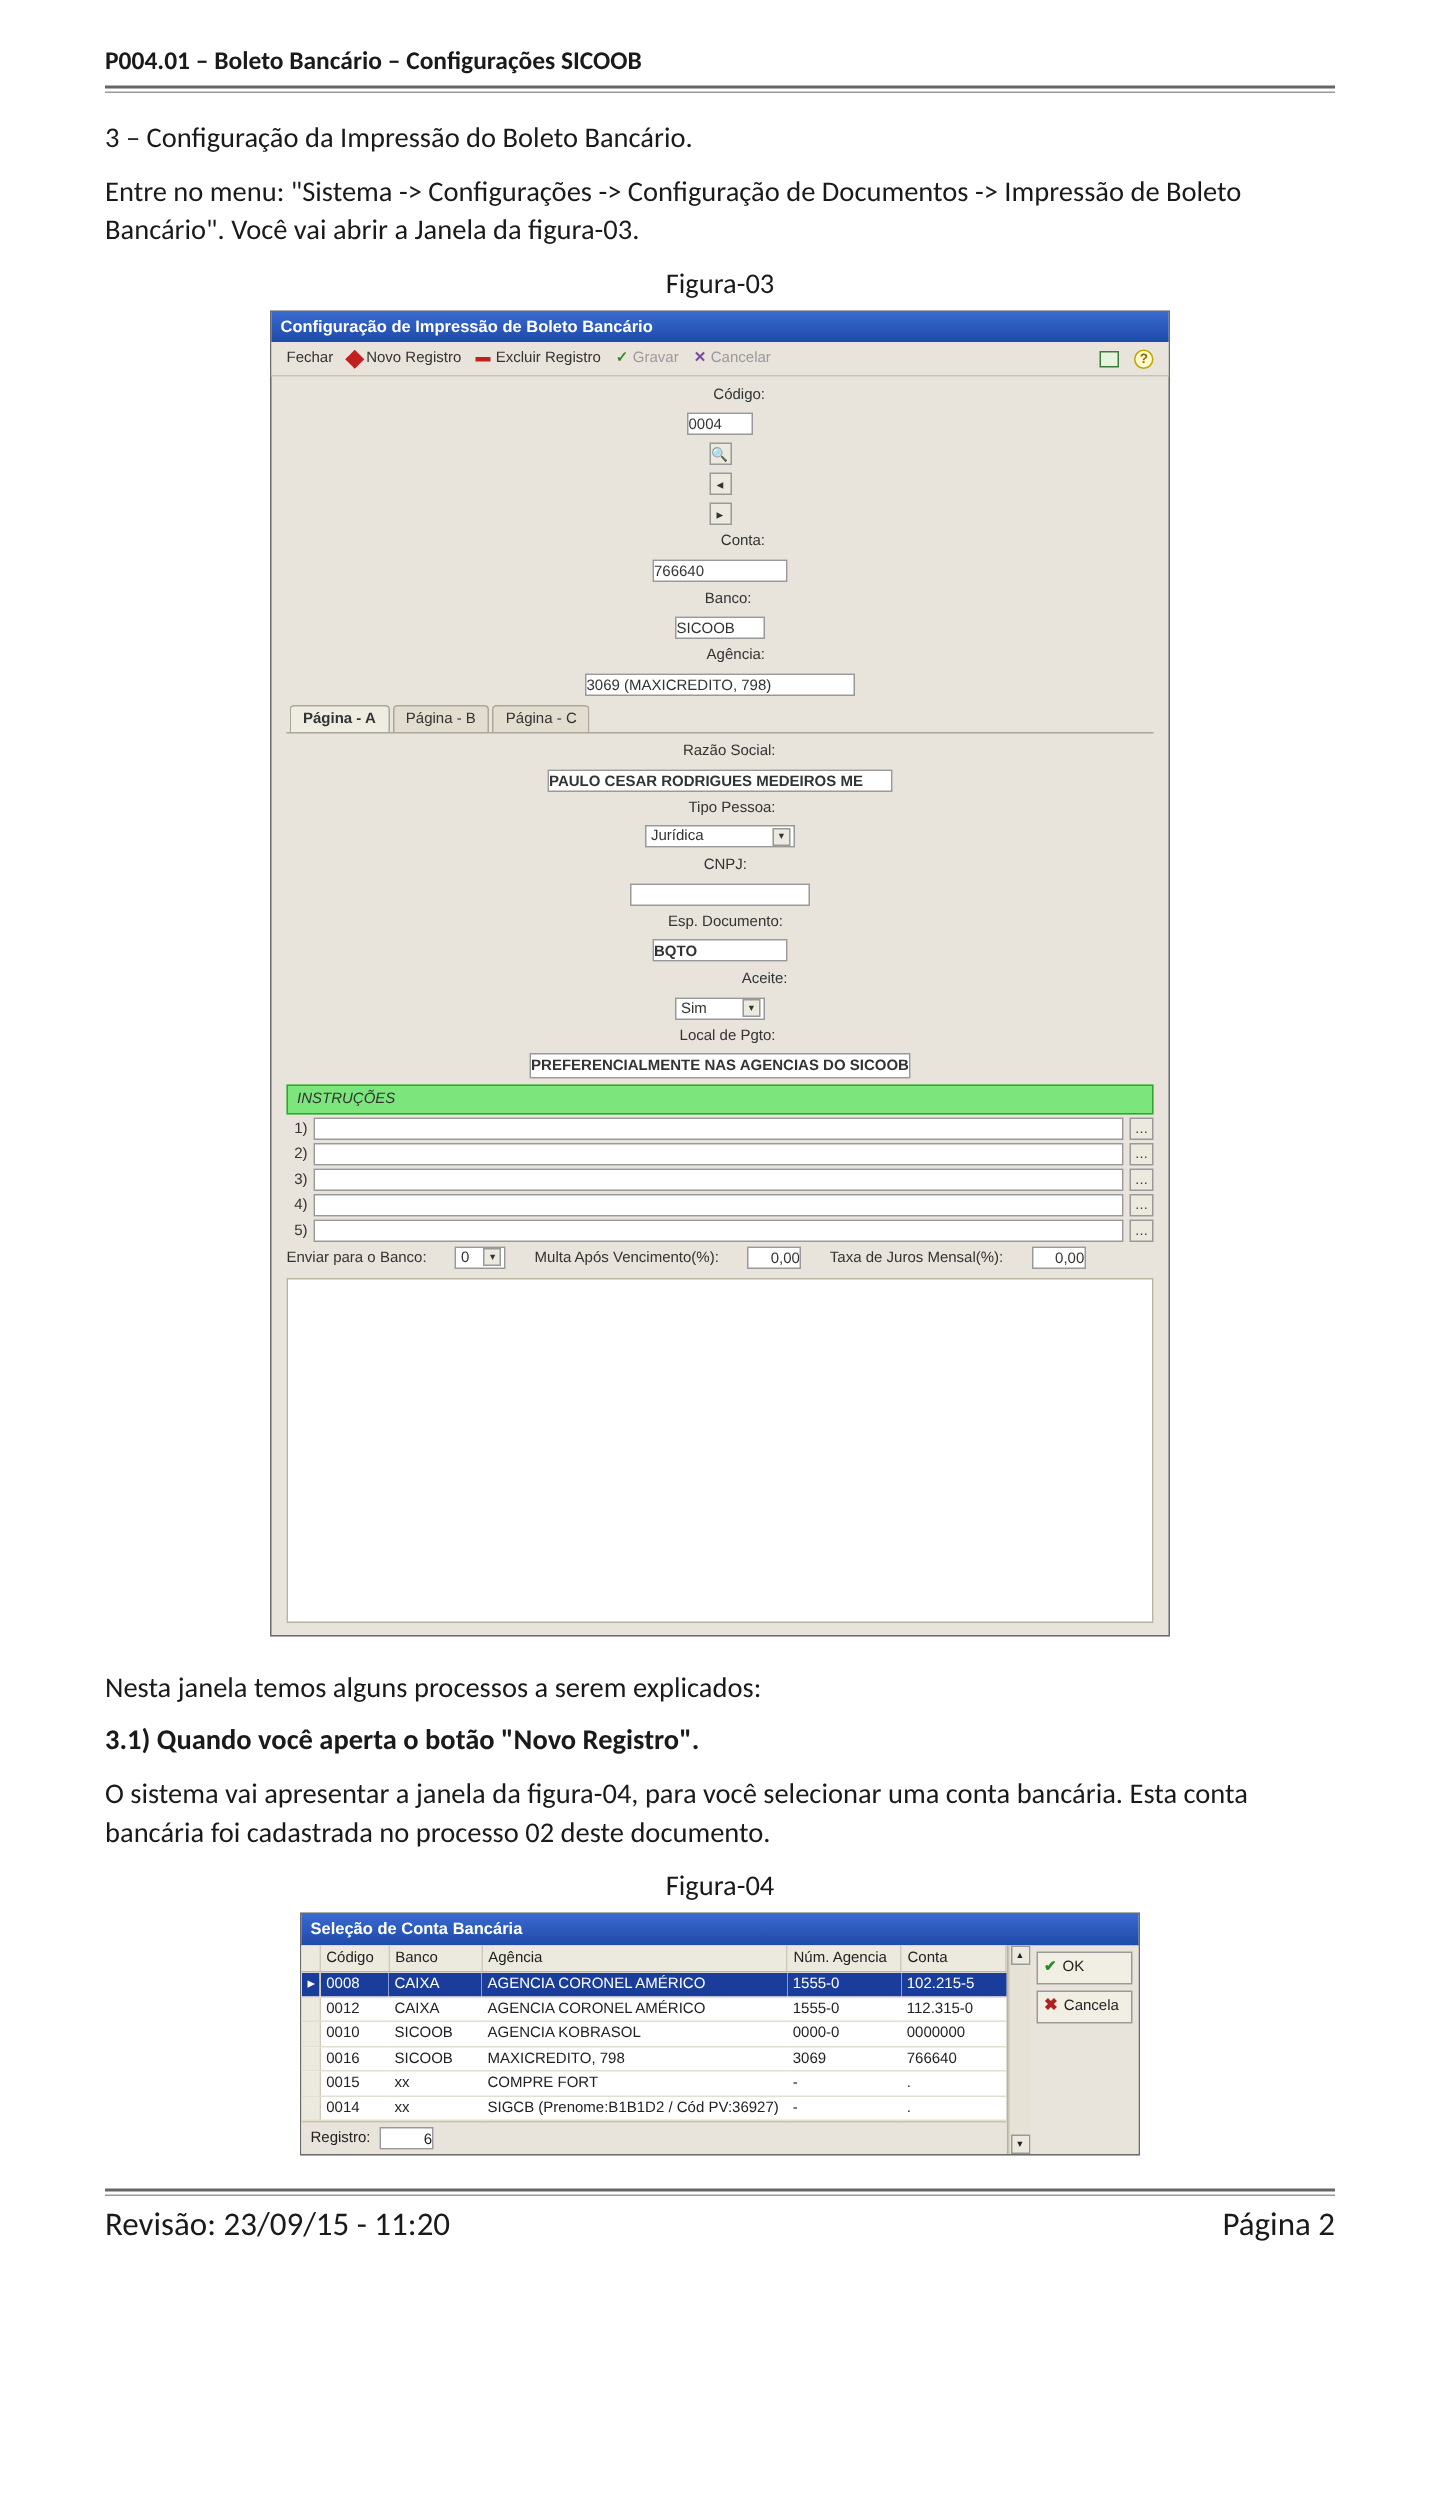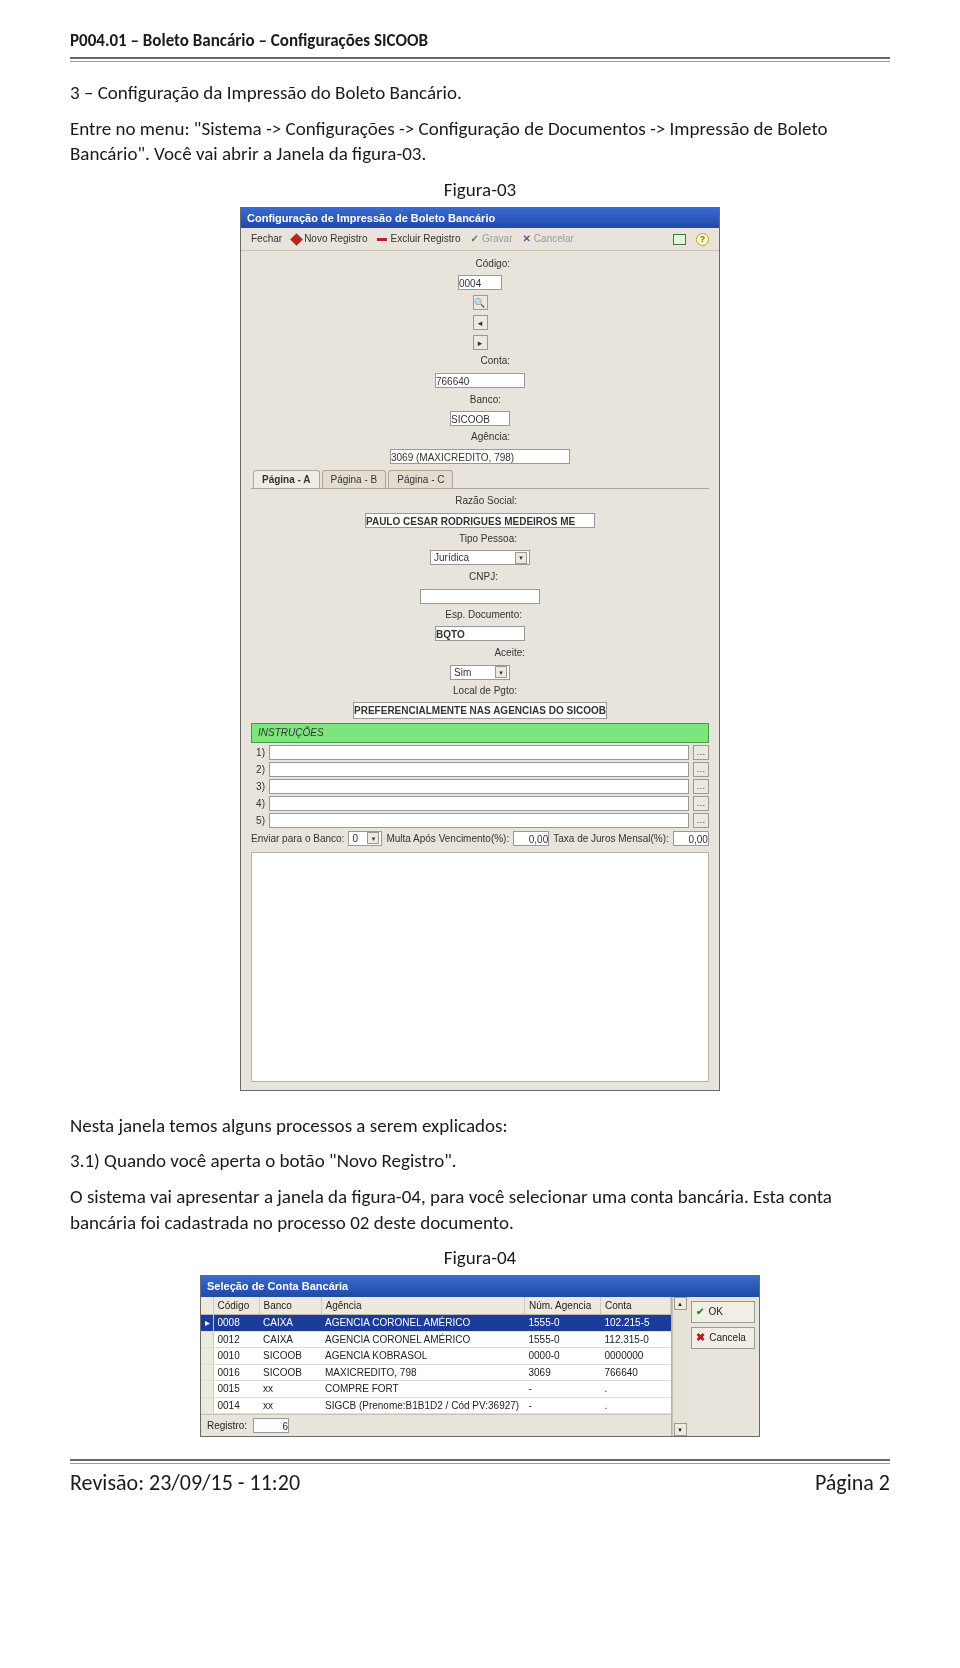--- a/index.html
+++ b/index.html
@@ -19,25 +19,25 @@
   }
   .title-underline {
     height: 5px;
     border-top: 2px solid #666;
     border-bottom: 1px solid #999;
     margin-bottom: 18px;
   }
   .section-heading { font-size: 19px; margin-bottom: 10px; }
   .paragraph { font-size: 19px; margin-bottom: 10px; }
   .figure-label { text-align: center; font-size: 19px; margin: 8px 0 4px; }
-  .bold { font-weight: 400; }
+  .bold { font-weight: 700; }
 
   
   .fig3-window {
-    width: 480px;
+    width: 600px;
     margin: 0 auto 22px auto;
     background: #e8e4db;
     border: 1px solid #6a6a6a;
     font-family: Tahoma, Arial, sans-serif;
     font-size: 10px;
     color: #333;
   }
   .titlebar {
     background: linear-gradient(#3a6ad0, #1e4aa8);
     color: #fff;
@@ -108,21 +108,21 @@
     font-style: italic;
   }
   .instr-row { display: flex; align-items: center; gap: 4px; margin-bottom: 2px; }
   .instr-row .num { width: 14px; text-align: right; }
   .instr-row .inp { flex: 1; }
   .dots-btn {
     width: 16px; height: 15px; background: #eceade; border: 1px solid #999;
     display: inline-flex; align-items: center; justify-content: center;
     font-size: 9px; cursor: pointer;
   }
-  .bottom-row { display: flex; align-items: center; gap: 4px; margin-top: 3px; flex-wrap: nowrap; }
+  .bottom-row { display: flex; align-items: center; gap: 19px; margin-top: 3px; flex-wrap: nowrap; }
   .fig3-blank { background: #fff; height: 230px; border: 1px solid #bab49f; margin-top: 6px; }
 
   
   .fig4-window {
     width: 560px;
     margin: 0 auto 22px auto;
     background: #e8e4db;
     border: 1px solid #6a6a6a;
     font-family: Tahoma, Arial, sans-serif;
     font-size: 10px;

